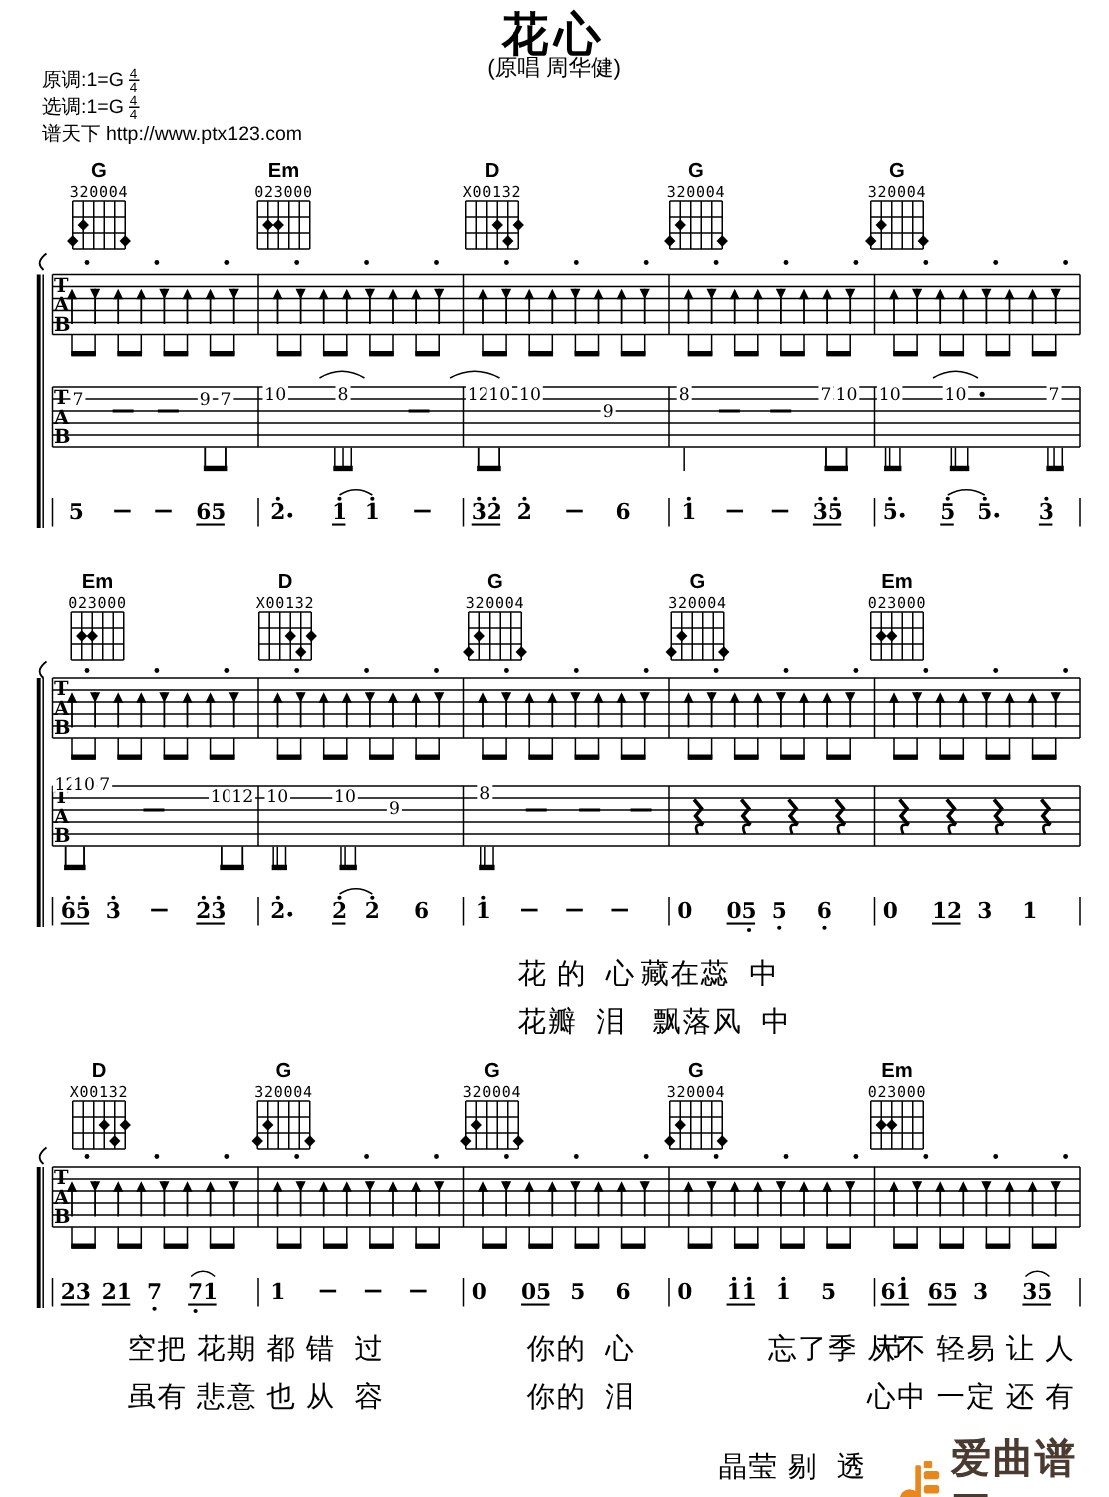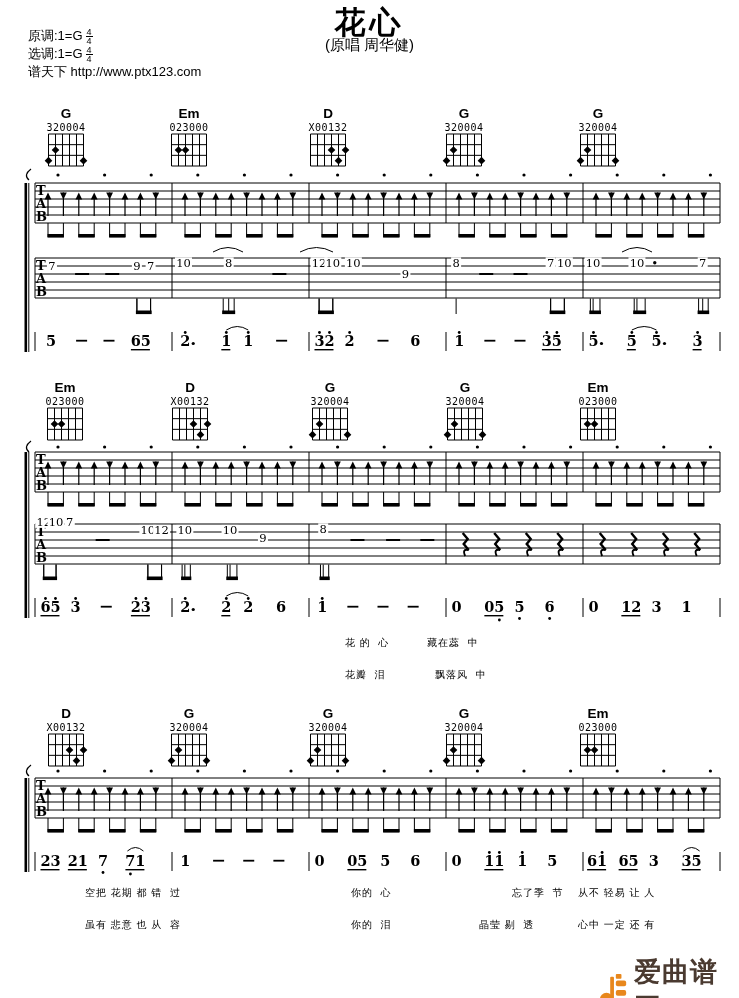--- a/index.html
+++ b/index.html
@@ -2,27 +2,27 @@
 <html style="--brand-orange: #E8871C; --brand-text: #4A3A30;"><head>
 <meta charset="utf-8">
 <style>
   html,body{margin:0;padding:0;background:#fff;}
   #page{position:relative;width:739px;height:998px;background:#fff;overflow:hidden;
         font-family:"Liberation Sans",sans-serif;color:#000;}
   #score{position:absolute;left:0;top:0;}
   .ttl{position:absolute;left:0;top:2px;width:100%;text-align:center;
        font-size:31px;font-weight:bold;letter-spacing:4px;}
   .sub{position:absolute;left:0;top:36px;width:100%;text-align:center;font-size:15px;}
-  .metaL{position:absolute;left:28px;top:27px;font-size:13px;line-height:17px;}
+  .metaL{position:absolute;left:28px;top:44px;font-size:13px;line-height:17px;}
   .metaR{position:absolute;left:582px;top:44px;font-size:13px;line-height:17px;}
   .frac{display:inline-block;vertical-align:middle;font-size:9px;line-height:8px;
         text-align:center;margin-left:3px;}
   .frac .ft{display:block;border-bottom:1px solid #000;padding:0 1px;}
   .frac .fb{display:block;padding:0 1px;}
-  .lyr{position:absolute;font-size:10px;letter-spacing:1px;white-space:pre;
+  .lyr{position:absolute;font-size:19px;letter-spacing:1px;white-space:pre;
        font-family:"Liberation Sans",sans-serif;}
   #footer{position:absolute;left:598px;top:954px;display:flex;align-items:center;
           gap:4px;}
   #brand-text{font-size:27px;font-weight:bold;letter-spacing:1px;
               color:var(--brand-text,#4A3A30);}
 </style>
 </head>
 <body>
 
 <div id="page">
@@ -1636,21 +1636,21 @@
       <span class="lyr" style="left: 345px; top: 636px;">花 的  心</span>
       <span class="lyr" style="left: 427px; top: 636px;">藏在蕊  中</span>
       <span class="lyr" style="left: 345px; top: 668px;">花瓣  泪</span>
       <span class="lyr" style="left: 435px; top: 668px;">飘落风  中</span>
       <span class="lyr" style="left: 85px; top: 886px;">空把 花期 都 错  过</span>
       <span class="lyr" style="left: 351px; top: 886px;">你的  心</span>
       <span class="lyr" style="left: 479px; top: 886px; margin-left: 33px;">忘了季  节</span>
       <span class="lyr" style="left: 578px; top: 886px;">从不 轻易 让 人</span>
       <span class="lyr" style="left: 85px; top: 918px;">虽有 悲意 也 从  容</span>
       <span class="lyr" style="left: 351px; top: 918px;">你的  泪</span>
-      <span class="lyr" style="left: 479px; top: 918px;">晶莹 剔  透</span>
+      <span class="lyr" style="left: 479px; top: 965px;">晶莹 剔  透</span>
       <span class="lyr" style="left: 578px; top: 918px;">心中 一定 还 有</span>
     </div>
 
   <div id="footer">
     <svg width="34" height="38" viewBox="0 0 34 38">
       <g fill="var(--brand-orange,#E8871C)">
         <circle cx="9" cy="29" r="7"></circle>
         <rect x="13" y="5" width="4" height="24" rx="1"></rect>
         <rect x="19" y="9" width="11" height="6" rx="2"></rect>
         <rect x="19" y="19" width="11" height="6" rx="2"></rect>

